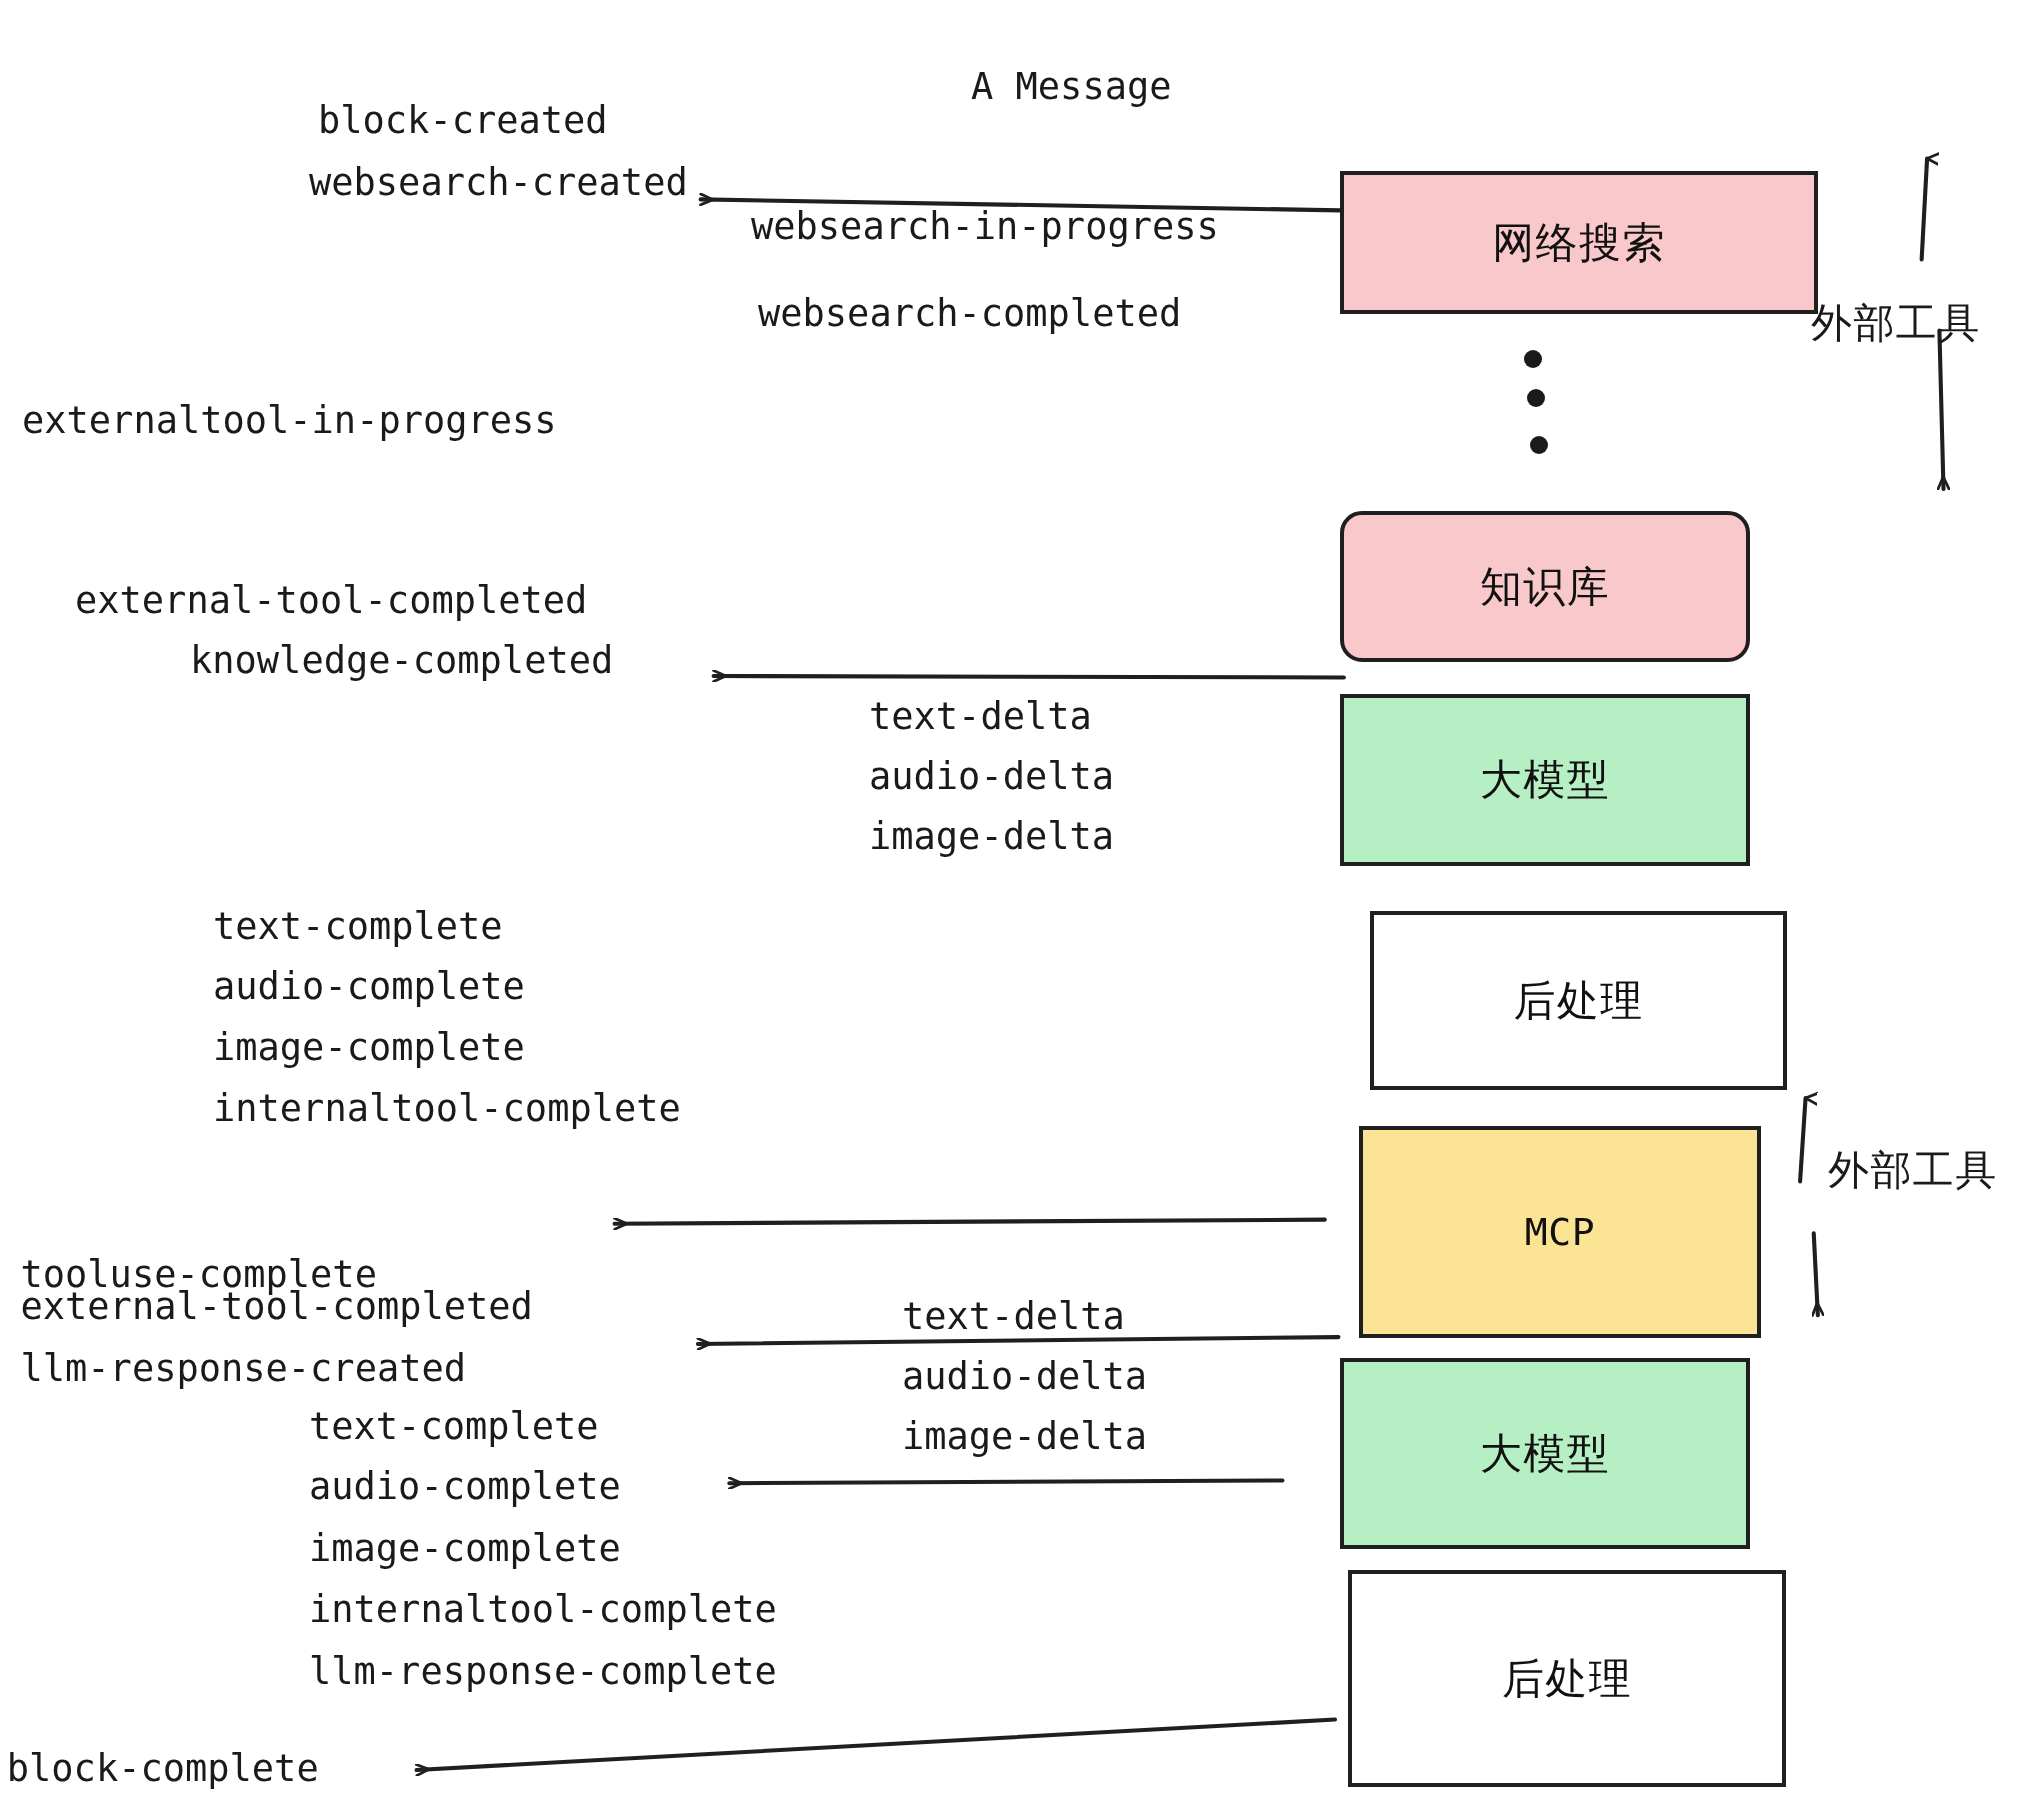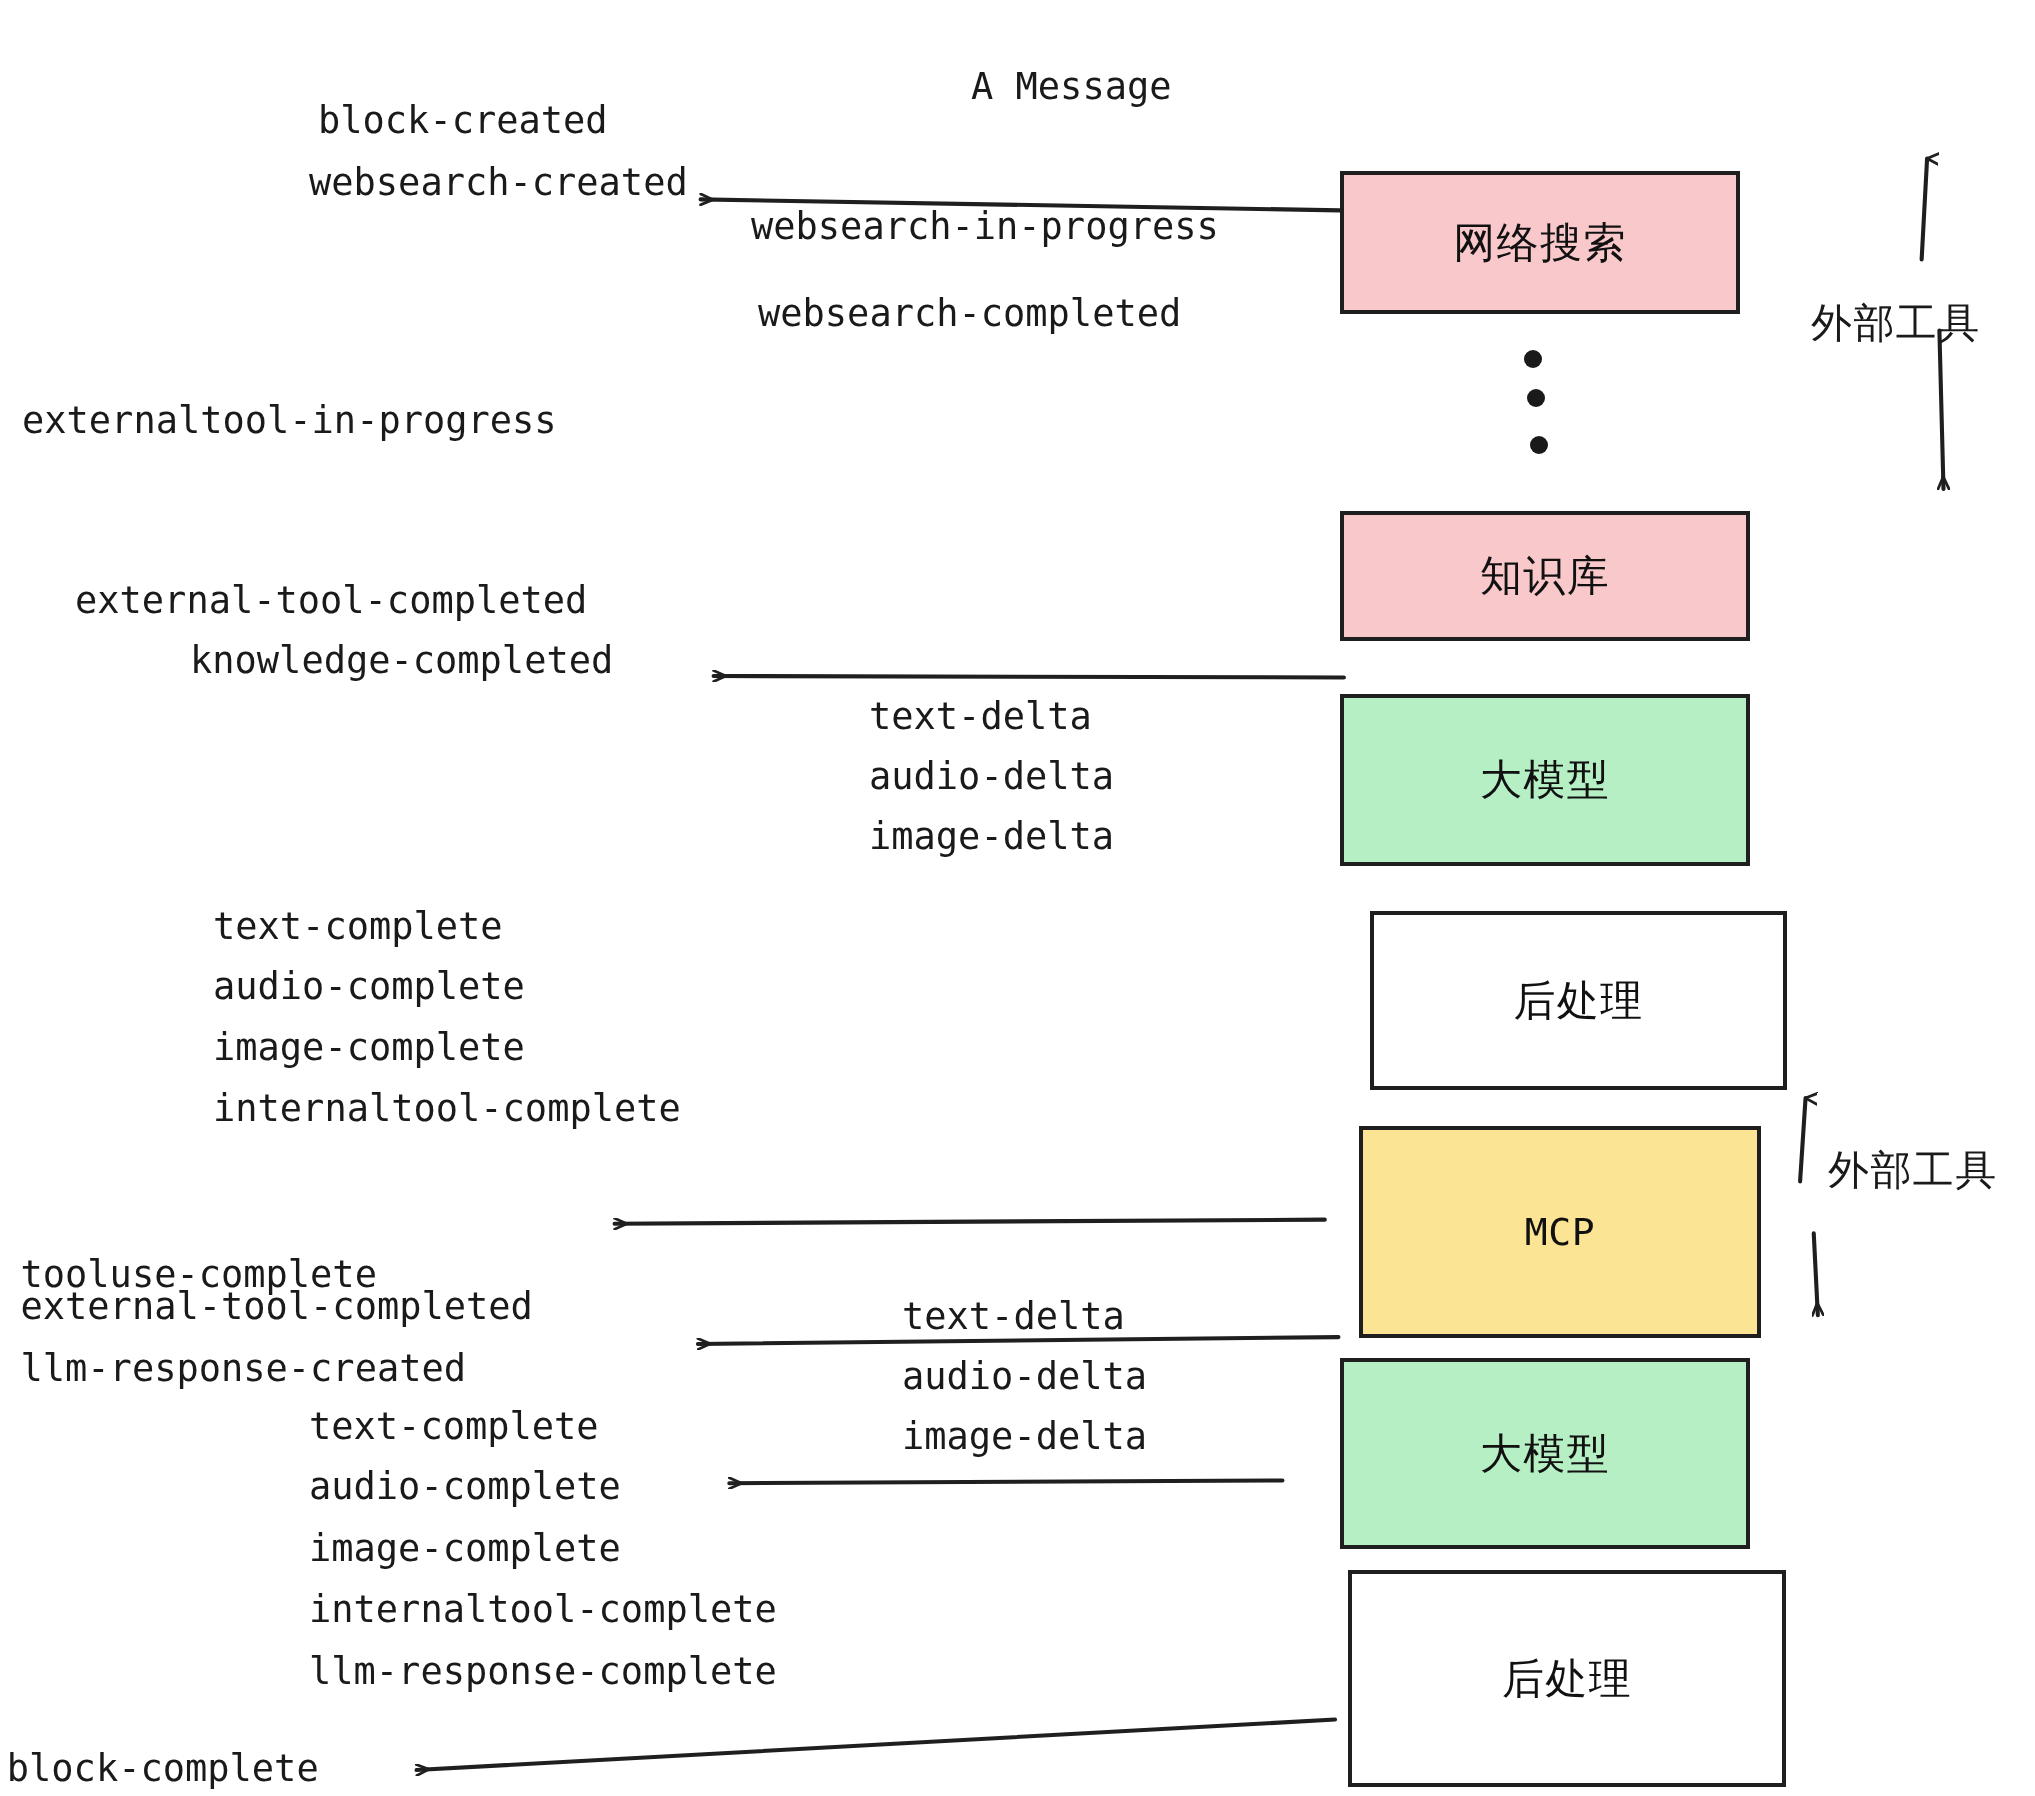--- a/index.html
+++ b/index.html
@@ -93,25 +93,25 @@
 
     <path d="M2814,380 L2822,232" fill="none" stroke="#1f1f1f" stroke-width="6" marker-end="url(#ahu)" stroke-linecap="round"></path>
     <path d="M2840,484 L2846,716" fill="none" stroke="#1f1f1f" stroke-width="6" marker-end="url(#ah)" stroke-linecap="round" transform="rotate(0)"></path>
 
     <path d="M2636,1730 L2644,1608" fill="none" stroke="#1f1f1f" stroke-width="6" marker-end="url(#ahu)" stroke-linecap="round"></path>
     <path d="M2656,1806 L2662,1926" fill="none" stroke="#1f1f1f" stroke-width="6" marker-end="url(#ah)" stroke-linecap="round"></path>
   </svg>
 
   <div class="title" style="left:971px;top:18px;margin-top:47px;">A Message</div>
 
-  <div class="box" style="left:1340px;top:171px;width:400px;height:143px;background:#f9c8cb;">
+  <div class="box" style="left:1340px;top:171px;width:478px;height:143px;background:#f9c8cb;">
     <span>网络搜索</span>
   </div>
 
-  <div class="box" style="left:1340px;top:511px;width:410px;height:130px;background:#f9c8cb;">
+  <div class="box" style="left:1340px;top:511px;width:410px;height:151px;background:#f9c8cb;border-radius:22px;">
     <span>知识库</span>
   </div>
 
   <div class="box" style="left:1340px;top:694px;width:410px;height:172px;background:#b5efc3;">
     <span>大模型</span>
   </div>
 
   <div class="box" style="left:1370px;top:911px;width:417px;height:179px;background:#ffffff;">
     <span>后处理</span>
   </div>

